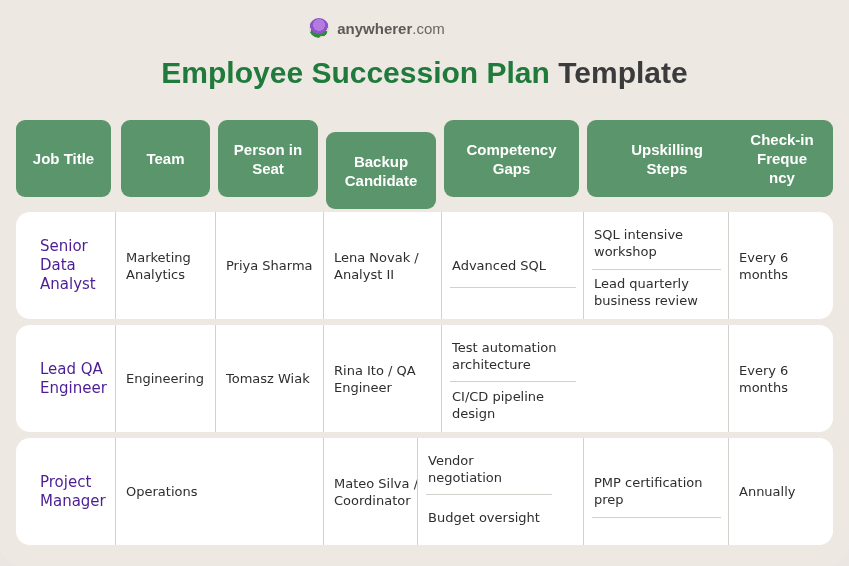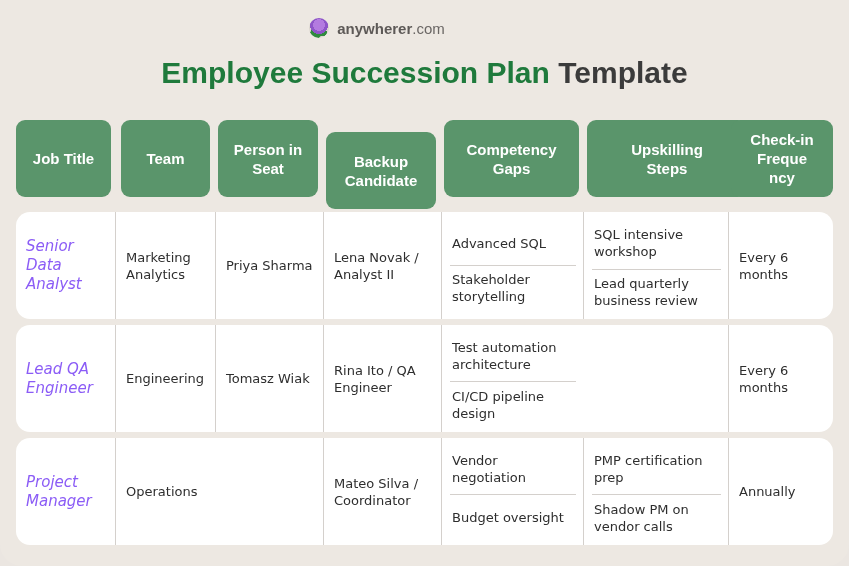--- a/index.html
+++ b/index.html
@@ -41,21 +41,21 @@
     padding: 0 8px;
   }
   .row {
     position: absolute; left: 16px; width: 817px; background: #fff; border-radius: 14px;
   }
   .cell {
     position: absolute; top: 0; bottom: 0; display: flex; align-items: center;
     padding: 0 10px; font-size: 13px; line-height: 17px; color: #2e2e2e;
     border-left: 1px solid #d4d0cc;
   }
-  .cell.first { border-left: none; font-size: 15px; line-height: 19px; color: #8b5cf6; padding-left: 10px; font-style: italic; }
+  .cell.first { border-left: none; font-size: 15px; line-height: 19px; color: #4c1d95; padding-left: 24px; }
   .cell.stack { flex-direction: column; align-items: stretch; justify-content: center; padding: 0 8px 0 8px; }
   .sub { display: flex; align-items: center; padding: 0 2px; }
   .sub.top { border-bottom: 1.5px solid #d4d0cc; }
 </style>
 </head>
 <body>
 
 <div class="frame">
   <div class="brand">
     <span class="brand-logo"></span>
@@ -82,21 +82,20 @@
 ncy</div>
   </div>
 
   <div class="row" style="top:212px;height:107px">
     <div class="cell first" style="left:0;width:100px">Senior Data Analyst</div>
     <div class="cell" style="left:99px;width:101px">Marketing Analytics</div>
     <div class="cell" style="left:199px;width:108px">Priya Sharma</div>
     <div class="cell" style="left:307px;width:119px">Lena Novak / Analyst II</div>
     <div class="cell stack" style="left:425px;width:143px">
       <div class="sub top" style="height:44px">Advanced SQL</div>
-      <div class="sub" style="height:44px">Stakeholder storytelling</div>
     </div>
     <div class="cell stack" style="left:567px;width:146px">
       <div class="sub top" style="height:53px">SQL intensive workshop</div>
       <div class="sub" style="height:44px">Lead quarterly business review</div>
     </div>
     <div class="cell" style="left:712px;width:105px">Every 6 months</div>
   </div>
 
   <div class="row" style="top:325px;height:107px">
     <div class="cell first" style="left:0;width:100px">Lead QA Engineer</div>
@@ -107,23 +106,22 @@
       <div class="sub top" style="height:52px">Test automation architecture</div>
       <div class="sub" style="height:45px">CI/CD pipeline design</div>
     </div>
     <div class="cell" style="left:712px;width:105px">Every 6 months</div>
   </div>
 
   <div class="row" style="top:438px;height:107px">
     <div class="cell first" style="left:0;width:100px">Project Manager</div>
     <div class="cell" style="left:99px;width:99px">Operations</div>
     <div class="cell" style="left:307px;width:119px">Mateo Silva / Coordinator</div>
-    <div class="cell stack" style="left:425px;width:143px">
+    <div class="cell stack" style="left:401px;width:143px">
       <div class="sub top" style="height:52px">Vendor negotiation</div>
       <div class="sub" style="height:45px">Budget oversight</div>
     </div>
     <div class="cell stack" style="left:567px;width:146px">
       <div class="sub top" style="height:52px">PMP certification prep</div>
-      <div class="sub" style="height:45px">Shadow PM on vendor calls</div>
     </div>
     <div class="cell" style="left:712px;width:105px">Annually</div>
   </div>
 </div>
 
 </body></html>

